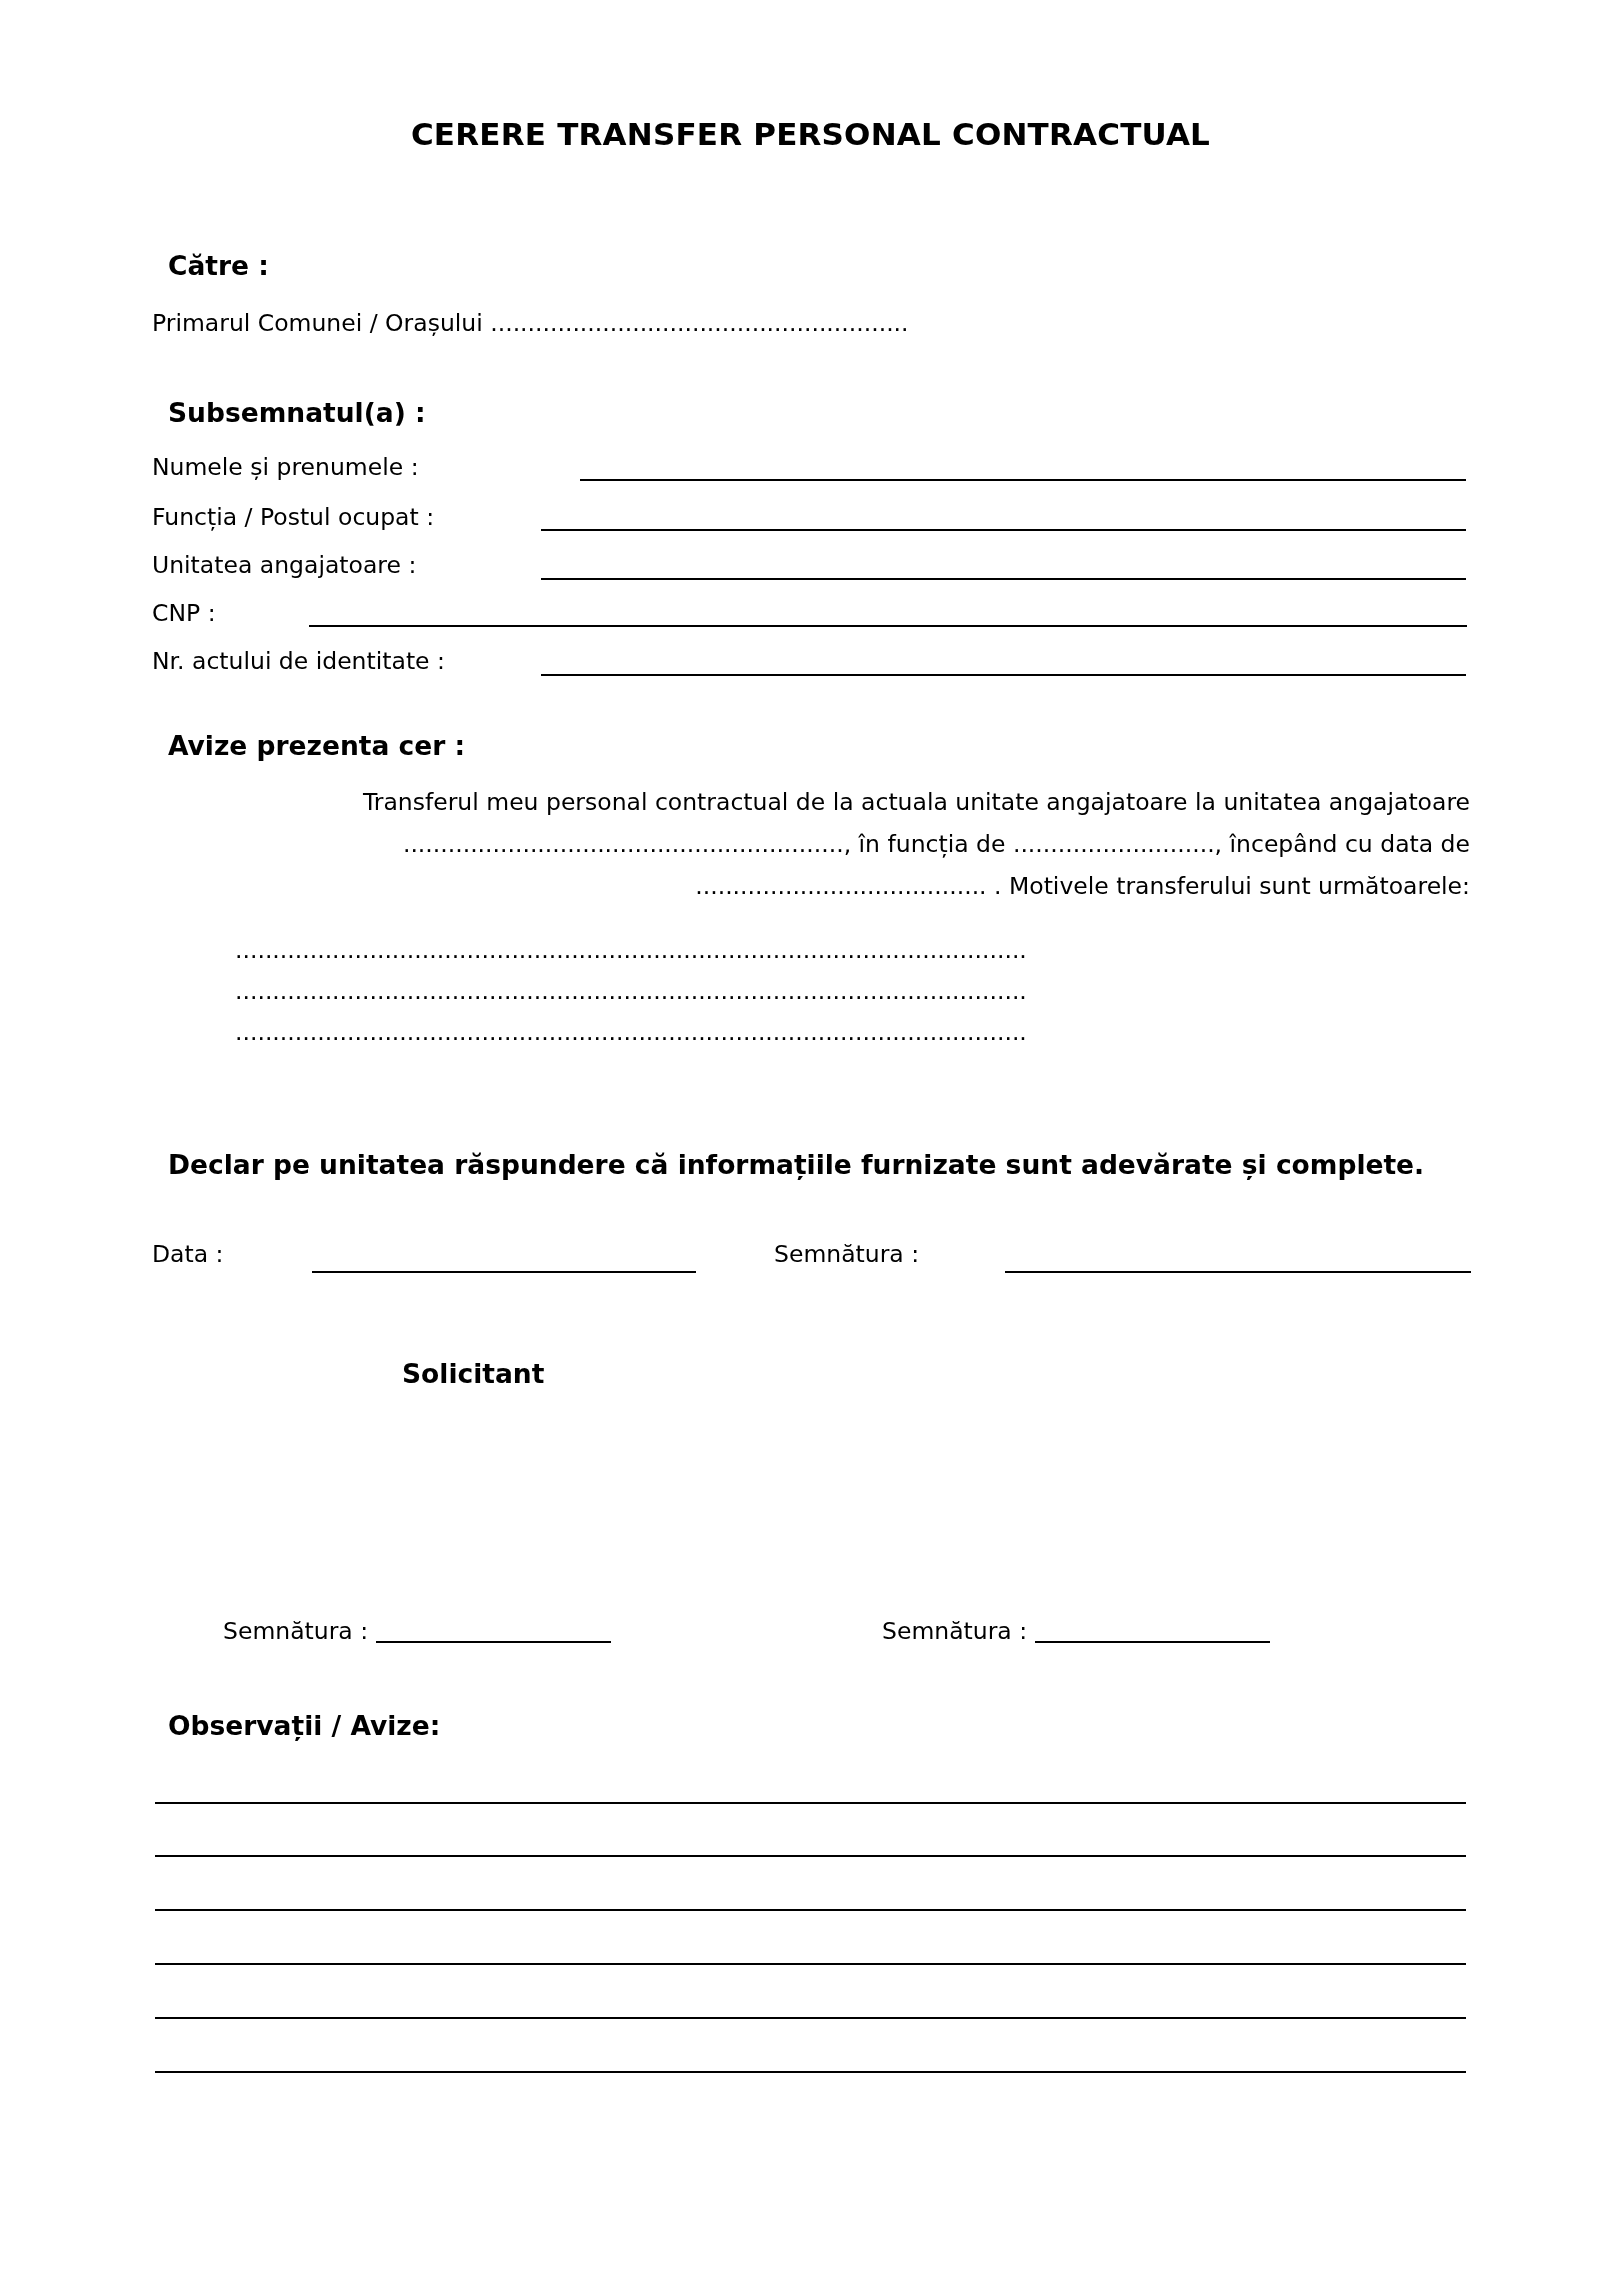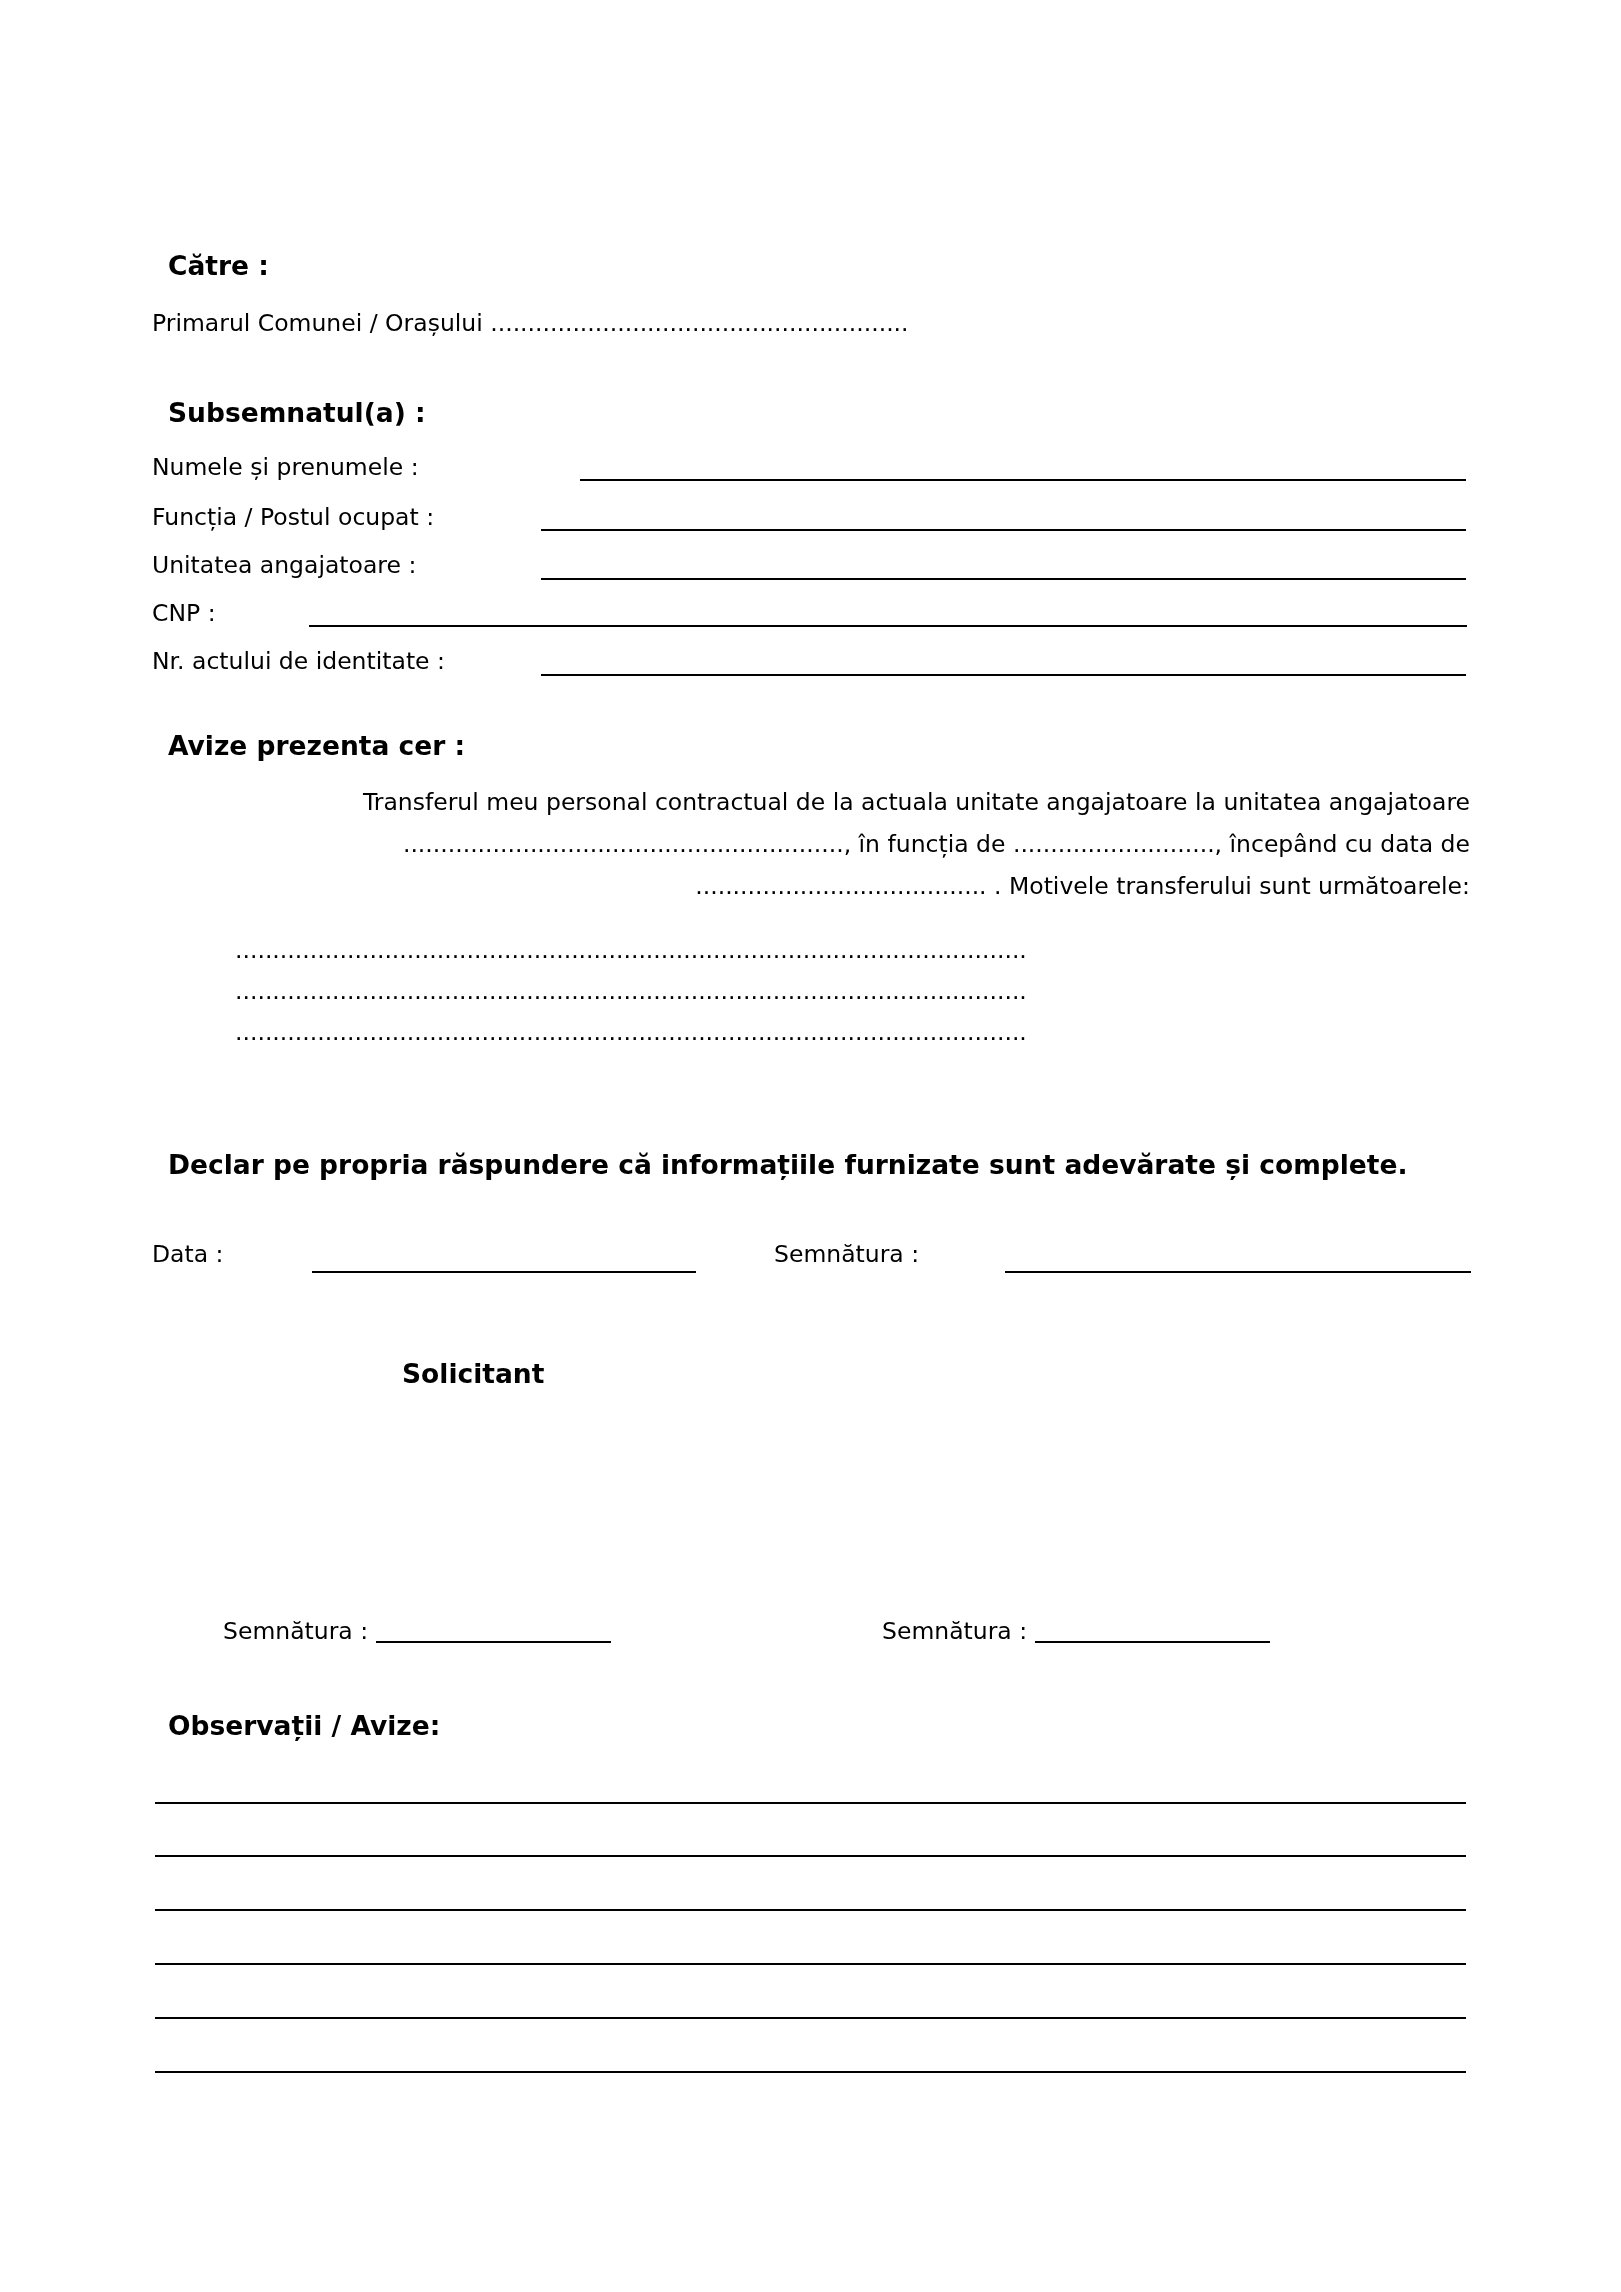--- a/index.html
+++ b/index.html
@@ -80,20 +80,21 @@
     width: 235px;
     margin-left: 7.8px;
     vertical-align: -3.9px;
   }
 </style>
 </head>
 <body>
 
 <div class="page">
 
+  <div class="doc-title">CERERE TRANSFER PERSONAL CONTRACTUAL</div>
 
   <div class="hdr" style="top:250px;">Către :</div>
   <div class="ln" style="top:309px;">Primarul Comunei / Orașului ........................................................</div>
 
   <div class="hdr" style="top:397px;">Subsemnatul(a) :</div>
 
   <div class="ln" style="top:453px;">Numele și prenumele :</div>
   <div class="rule" style="left:580px; top:479px; width:886px;"></div>
 
   <div class="ln" style="top:503px;">Funcția / Postul ocupat :</div>
@@ -108,21 +109,21 @@
   <div class="ln" style="top:647px;">Nr. actului de identitate :</div>
   <div class="rule" style="left:541px; top:674px; width:925px;"></div>
 
   <div class="hdr" style="top:730px;">Avize prezenta cer :</div>
   <div class="para" style="top:781px;">Transferul meu personal contractual de la actuala unitate angajatoare la unitatea angajatoare ..........................................................., în funcția de ..........................., începând cu data de ....................................... . Motivele transferului sunt următoarele:</div>
 
   <div class="dotline" style="left:235px; top:936px; width:985px;">..........................................................................................................</div>
   <div class="dotline" style="left:235px; top:977px; width:985px;">..........................................................................................................</div>
   <div class="dotline" style="left:235px; top:1018px; width:985px;">..........................................................................................................</div>
 
-  <div class="hdr" style="top:1149px;">Declar pe propria răspundere că informațiile furnizate sunt adevărate și complete.</div>
+  <div class="hdr" style="top:1149px;">Declar pe unitatea răspundere că informațiile furnizate sunt adevărate și complete.</div>
 
   <div class="ln" style="top:1240px;">Data :</div>
   <div class="rule" style="left:312px; top:1271px; width:384px;"></div>
 
   <div class="ln" style="left:774px; top:1240px;">Semnătura :</div>
   <div class="rule" style="left:1005px; top:1271px; width:466px;"></div>
 
   <div class="centerlbl" style="left:402px; top:1358px;">Solicitant</div>
 
   <div class="sig-underscore" style="left:223px; top:1617px;">

